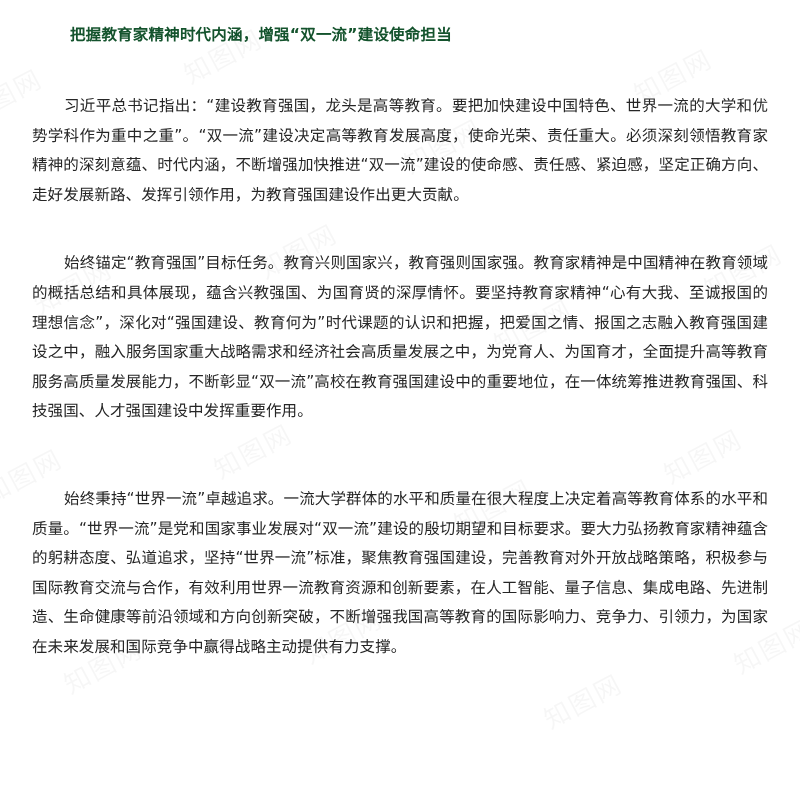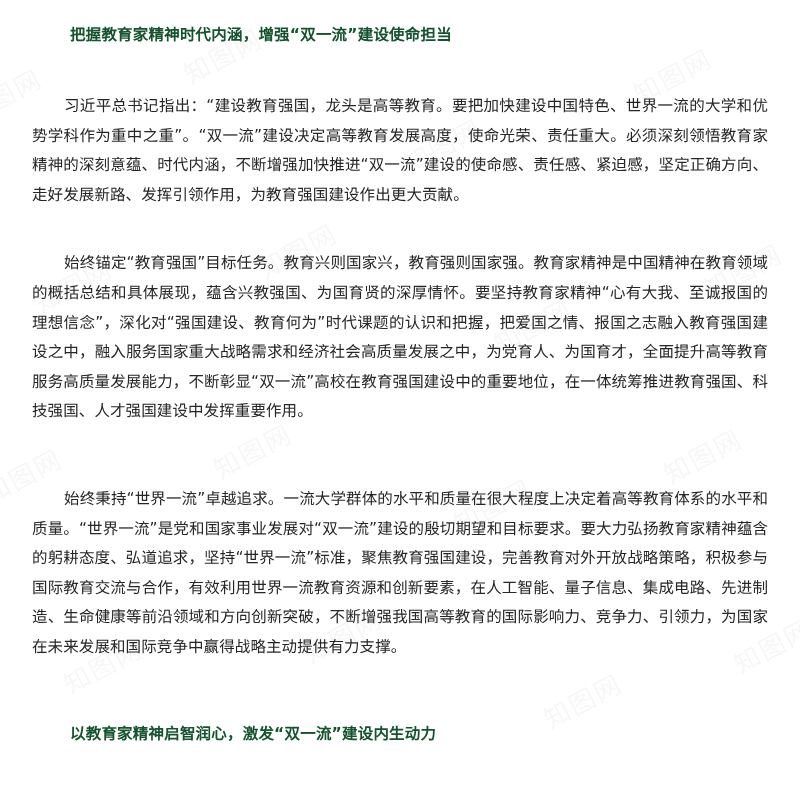--- a/index.html
+++ b/index.html
@@ -113,16 +113,15 @@
 
     <div class="gap-para"></div>
 
 
     <div class="gap-para"></div>
 
     <p class="para">始终秉持“世界一流”卓越追求。一流大学群体的水平和质量在很大程度上决定着高等教育体系的水平和质量。“世界一流”是党和国家事业发展对“双一流”建设的殷切期望和目标要求。要大力弘扬教育家精神蕴含的躬耕态度、弘道追求，坚持“世界一流”标准，聚焦教育强国建设，完善教育对外开放战略策略，积极参与国际教育交流与合作，有效利用世界一流教育资源和创新要素，在人工智能、量子信息、集成电路、先进制造、生命健康等前沿领域和方向创新突破，不断增强我国高等教育的国际影响力、竞争力、引领力，为国家在未来发展和国际竞争中赢得战略主动提供有力支撑。</p>
 
     <div class="gap-before-heading"></div>
 
-    <h2 class="section-heading">以教育家精神启智润心，激发“双一流”建设内生动力</h2>
 
   </div>
 </div>
 
 </body></html>

